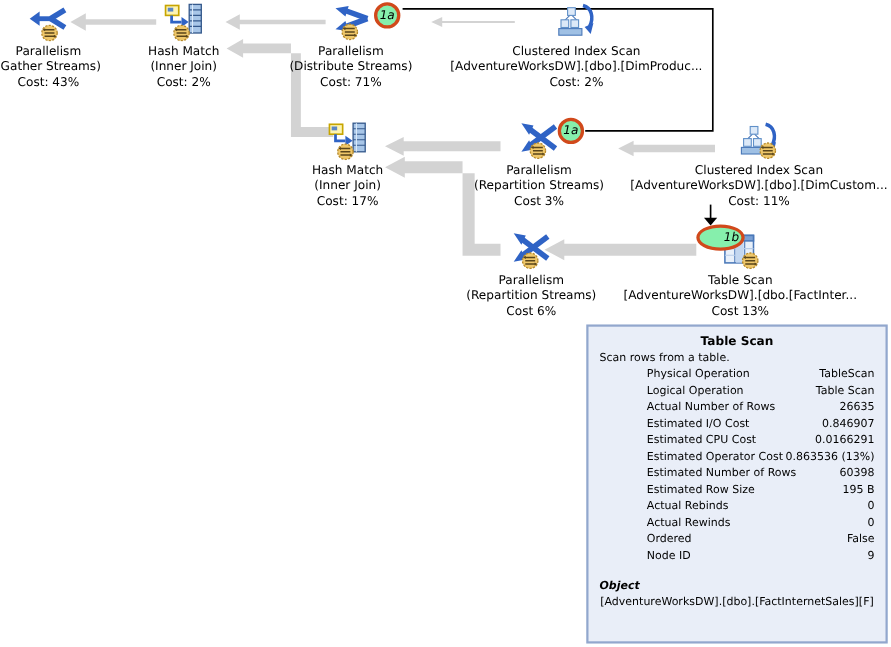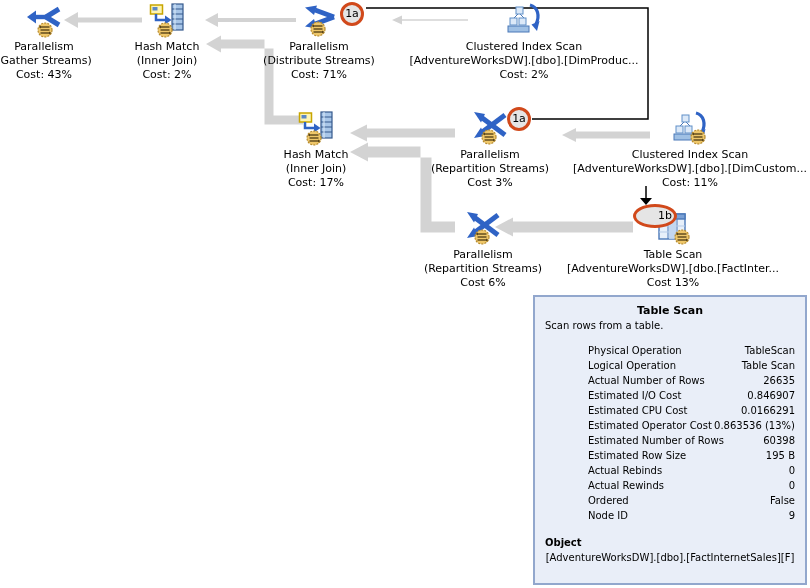--- a/index.html
+++ b/index.html
@@ -12,32 +12,32 @@
   .gray-arrow{fill:#d3d3d3;stroke:none;}
   .black-line{fill:none;stroke:#000;stroke-width:1.5;}
   .black-head{fill:#000;}
   .node{
     position:absolute;z-index:2;text-align:center;
     font-size:11px;line-height:14px;color:#000;
   }
   .node .op-icon{display:block;margin:0 auto 2px auto;width:36px;height:36px;}
   .badge{
     position:absolute;z-index:3;width:18px;height:18px;border-radius:50%;
-    background:#e5e5e5;border:3px solid #d1491b;color:#000;
-    font-size:11px;line-height:18px;text-align:center;
+    background:#86efac;border:3px solid #d1491b;color:#000;
+    font-size:11px;line-height:18px;text-align:center;font-style:italic;
   }
   .tooltip{
     position:absolute;z-index:4;left:533px;top:295px;width:274px;height:290px;
     background:#e9eef8;border:2px solid #92a7cd;box-sizing:border-box;
     padding:6px 10px 6px 10px;font-size:10px;color:#000;
   }
   .tt-title{font-weight:bold;font-size:11px;text-align:center;line-height:15px;}
-  .tt-desc{line-height:15px;margin-bottom:10px;}
+  .tt-desc{line-height:15px;margin-bottom:0;}
   .tt-row{display:flex;justify-content:space-between;line-height:15px;margin-left:43px;}
-  .tt-object-label{font-weight:bold;line-height:15px;margin-top:12px;}
+  .tt-object-label{font-weight:bold;line-height:15px;margin-top:12px;font-style:italic;}
   .tt-object-value{line-height:15px;white-space:nowrap;text-align:center;}
 </style>
 </head>
 <body>
 
 <div class="canvas">
 
   <svg width="0" height="0" style="position:absolute" aria-hidden="true">
     <defs>
       <symbol id="i-gather" viewBox="0 0 36 36">

